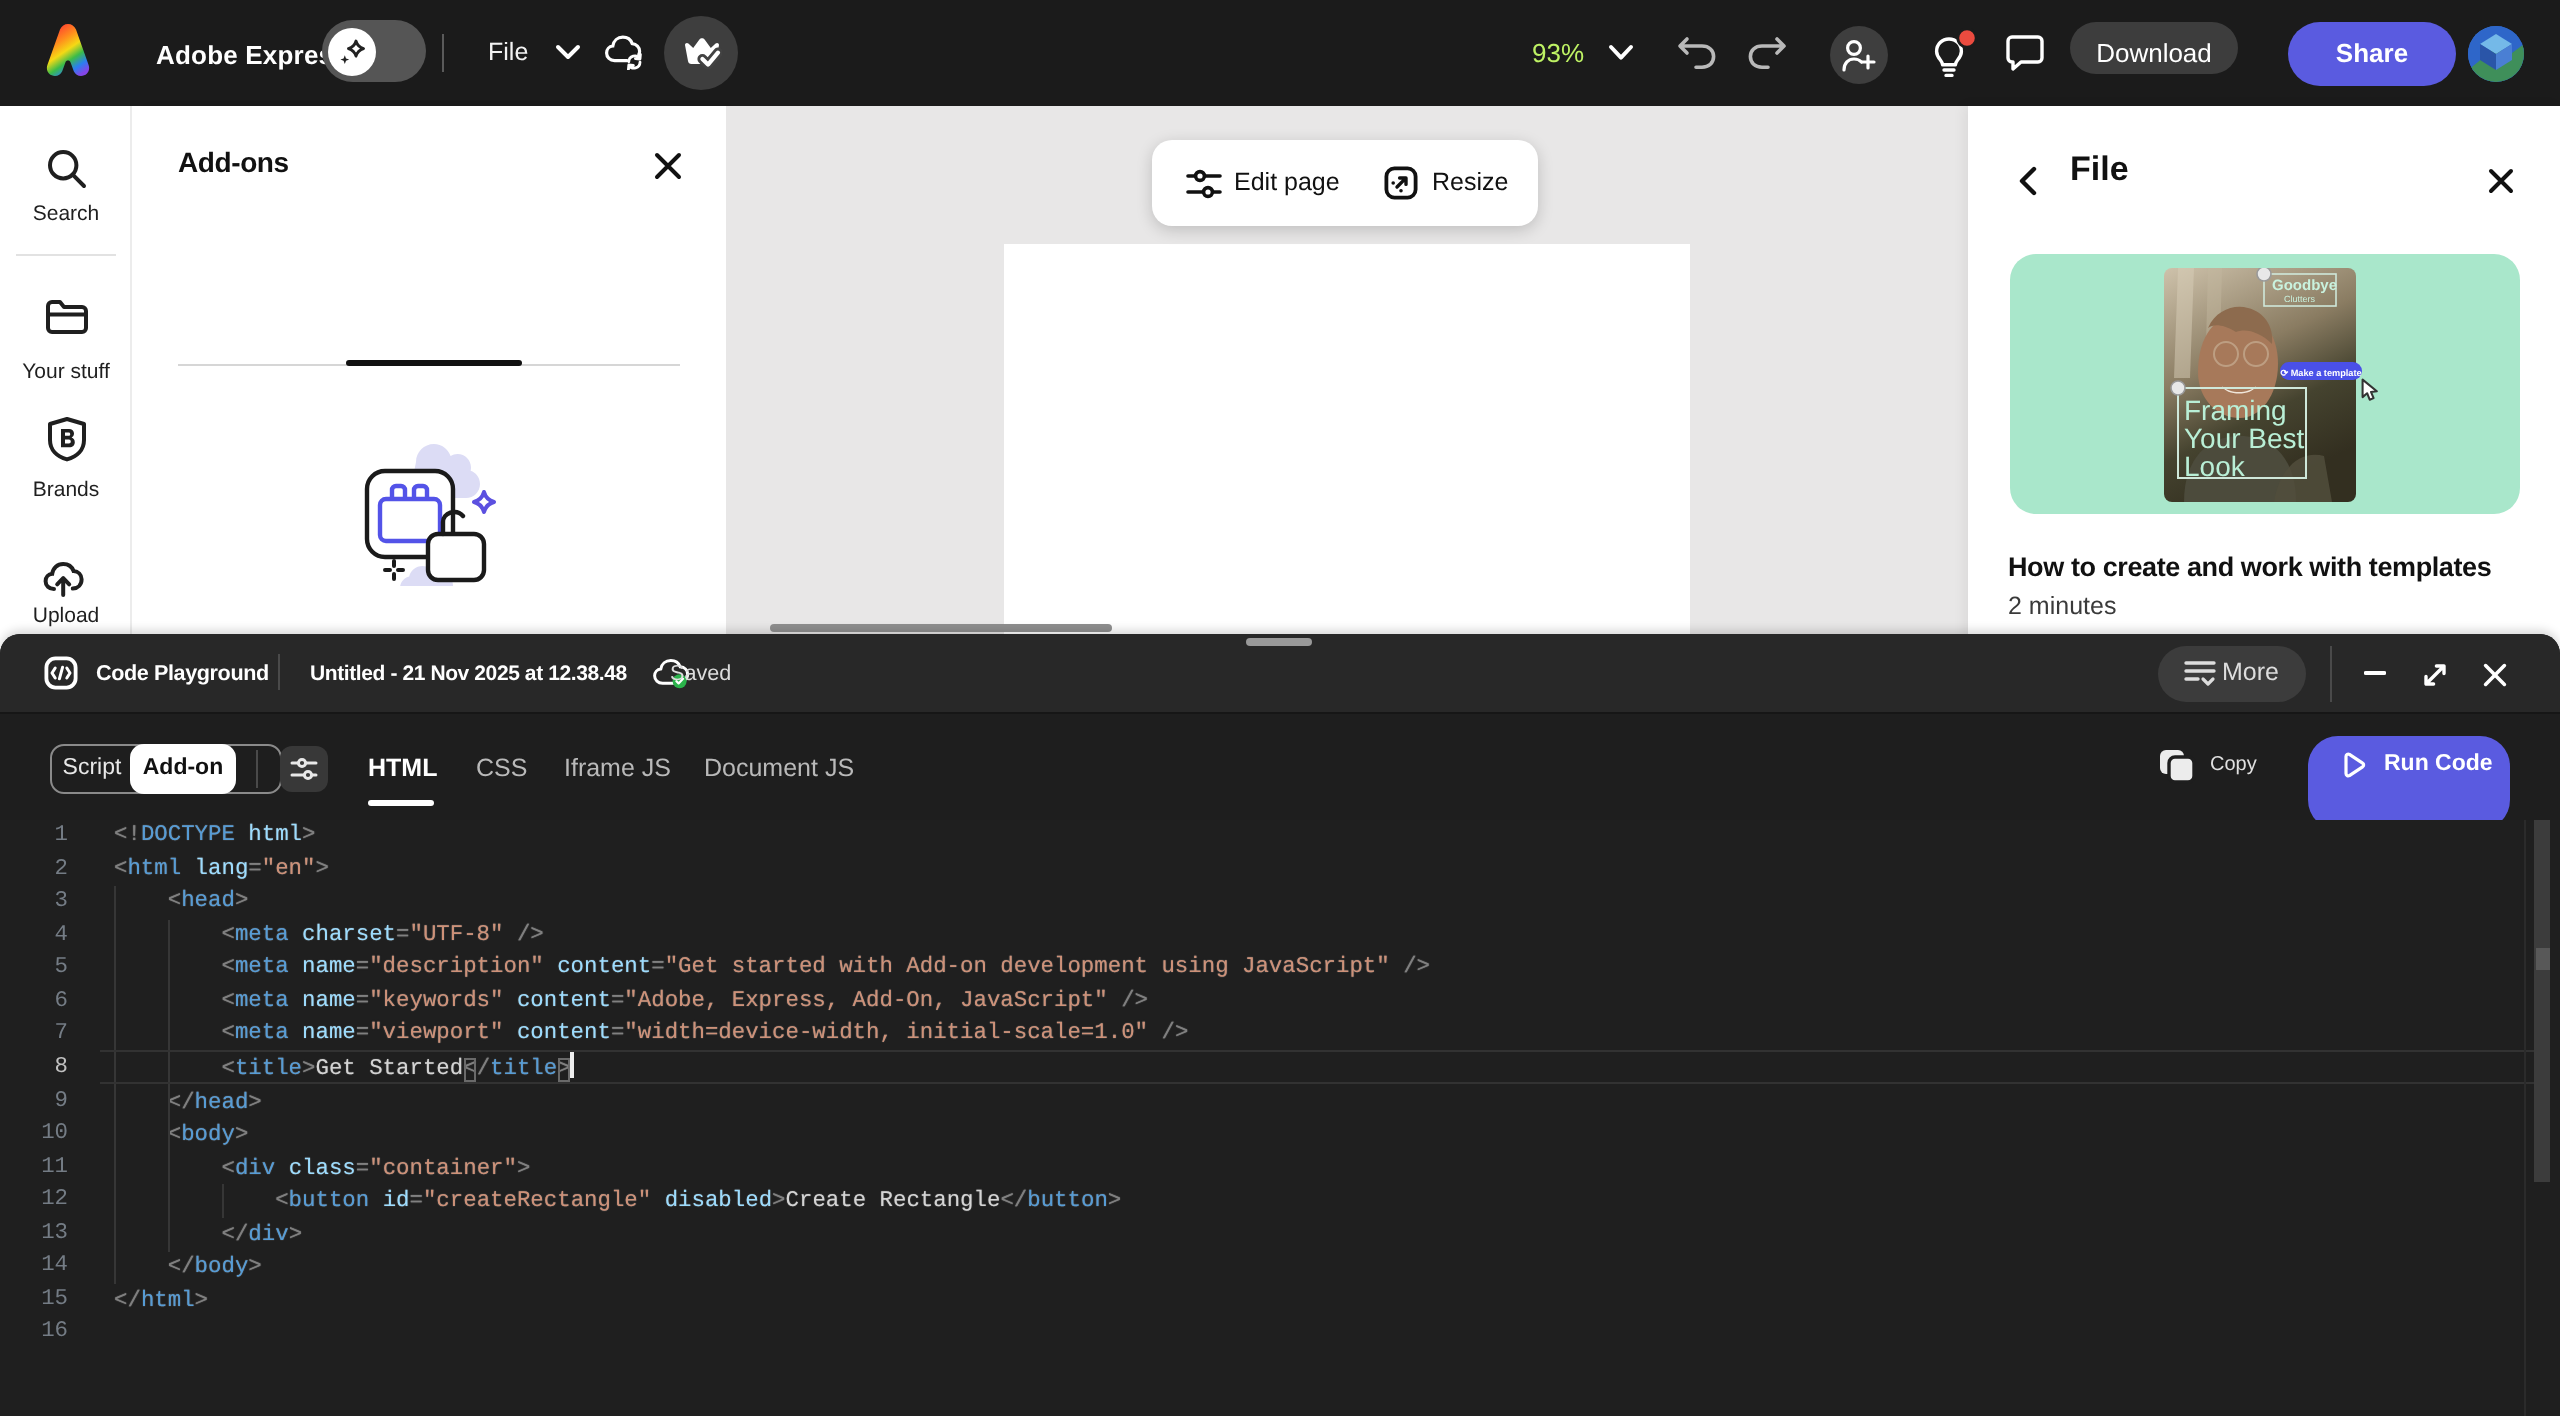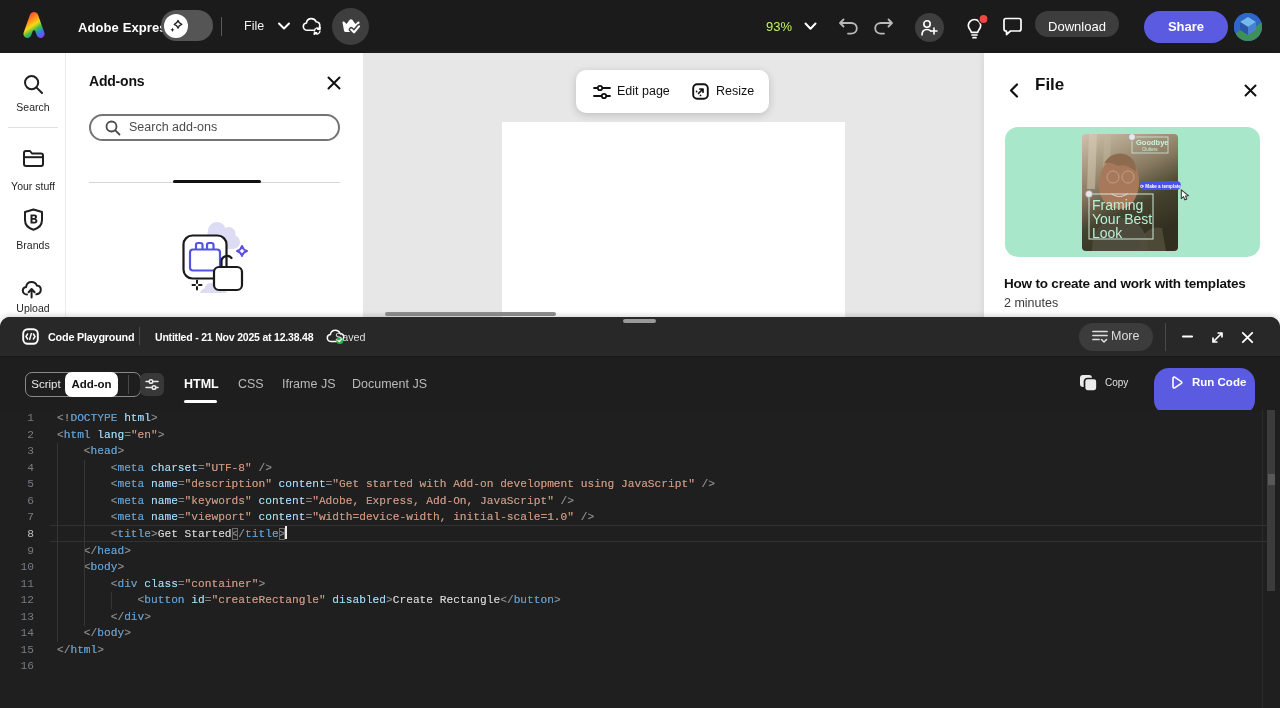--- a/index.html
+++ b/index.html
@@ -206,27 +206,20 @@
   <div class="rail-item" style="top:249px;">
       <div class="lbl">Upload</div>
     </div>
 </div>
 
 <div id="addons">
   <h1>Add-ons</h1>
   <svg class="abs" style="left:261px;top:23px;" width="14" height="14" viewBox="0 0 14 14">
     <path d="M1.5 1.5 L12.5 12.5 M12.5 1.5 L1.5 12.5" stroke="#111" stroke-width="2" stroke-linecap="round"></path>
   </svg>
-  <div id="search-box">
-    <svg class="abs" style="left:14px;top:4px;" width="16" height="16" viewBox="0 0 16 16">
-      <circle cx="6.5" cy="6.5" r="5" stroke="#4b4b4b" stroke-width="1.8" fill="none"></circle>
-      <path d="M10.3 10.3 L14.5 14.5" stroke="#4b4b4b" stroke-width="1.8" stroke-linecap="round"></path>
-    </svg>
-    <div class="ph">Search add-ons</div>
-  </div>
   <div id="tab-line"></div>
   <div id="tab-active"></div>
   <svg class="abs" style="left:112px;top:165px;" width="75" height="75" viewBox="0 0 75 75">
     <path d="M30 13 C30 8 34 4 39 4 C43 4 46 6.5 47.3 10 C48.3 9.4 49.5 9 50.8 9 C54.5 9 57.5 12 57.5 15.7 C57.5 16.3 57.4 16.9 57.3 17.4 C60 18.3 62 20.9 62 24 C62 27.9 58.9 31 55 31 L36 31 C31.6 31 28 27.4 28 23 Z" fill="#dcdcf5"></path>
     <path d="M28 82 C24.7 82 22 79.3 22 76 C22 73.2 24 70.8 26.6 70.2 C27.3 67.2 30 65 33.2 65 C35.8 65 38 66.4 39.2 68.5 C40 68.2 40.9 68 41.8 68 C45.5 68 48.5 71 48.5 74.7 C48.5 78.4 45.5 81.4 41.8 81.4 Z" fill="#dcdcf5"></path>
     <rect x="5.5" y="17.5" width="43" height="43" rx="9" stroke="#1a1a1a" stroke-width="2.2" fill="#fff"></rect>
     <rect x="12" y="31.5" width="30" height="21" rx="3" stroke="#5353e8" stroke-width="2.2" fill="#fff"></rect>
     <path d="M18 31.5 L18 27 C18 25.9 18.9 25 20 25 L22.5 25 C23.6 25 24.5 25.9 24.5 27 L24.5 31.5 M29 31.5 L29 27 C29 25.9 29.9 25 31 25 L33.5 25 C34.6 25 35.5 25.9 35.5 27 L35.5 31.5" stroke="#5353e8" stroke-width="2.2" fill="none"></path>
     <rect x="36" y="49" width="28" height="23" rx="5" stroke="#1a1a1a" stroke-width="2.2" fill="#fff"></rect>
     <path d="M43.5 49 L43.5 43 C43.5 38.6 50 36 53.5 40" stroke="#1a1a1a" stroke-width="2.2" fill="none" stroke-linecap="round"></path>

